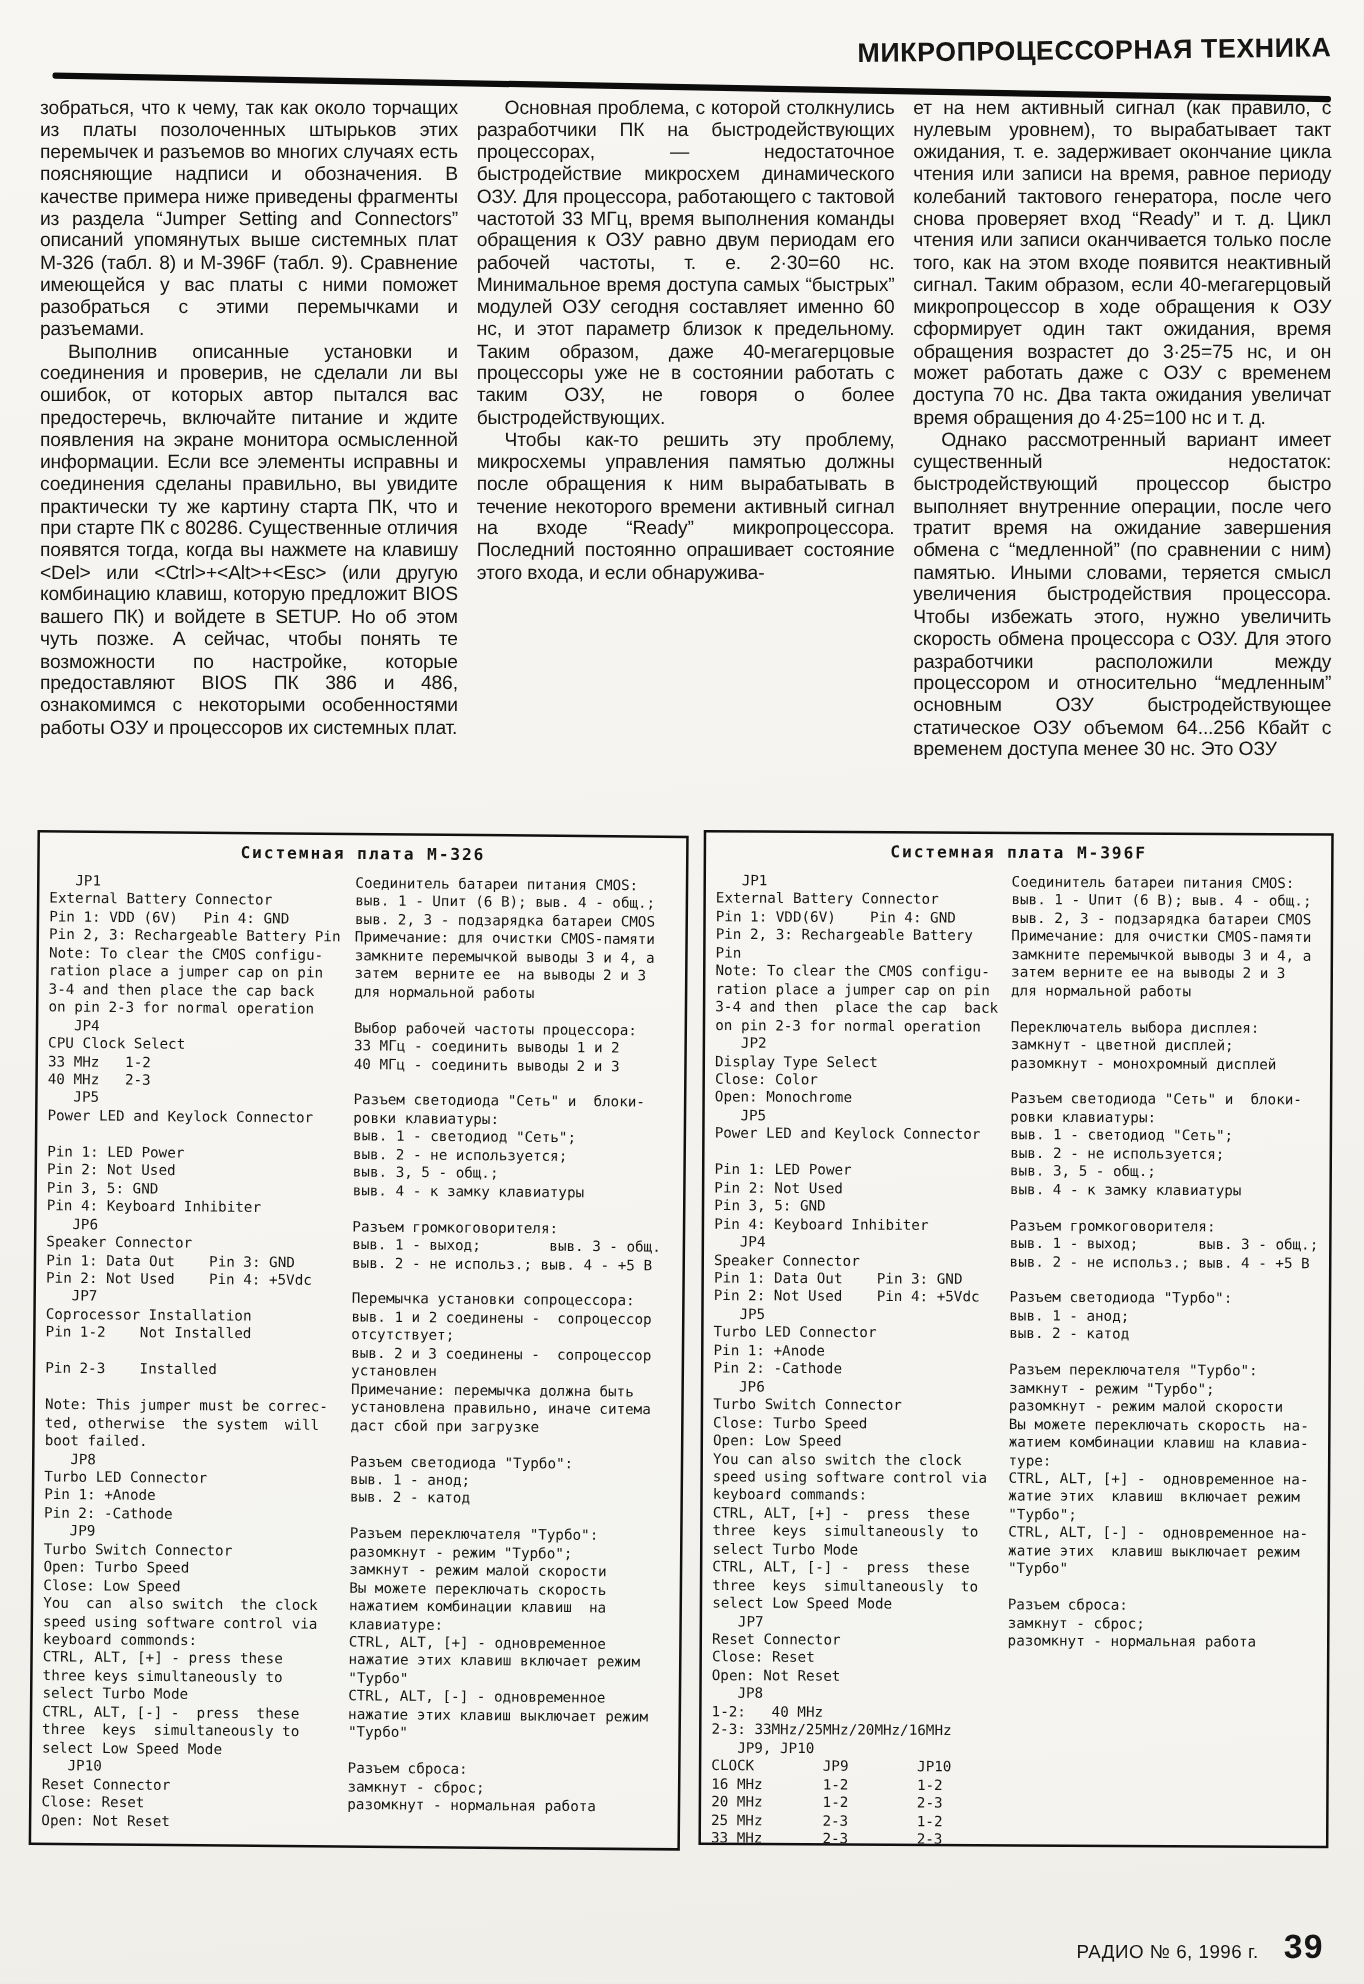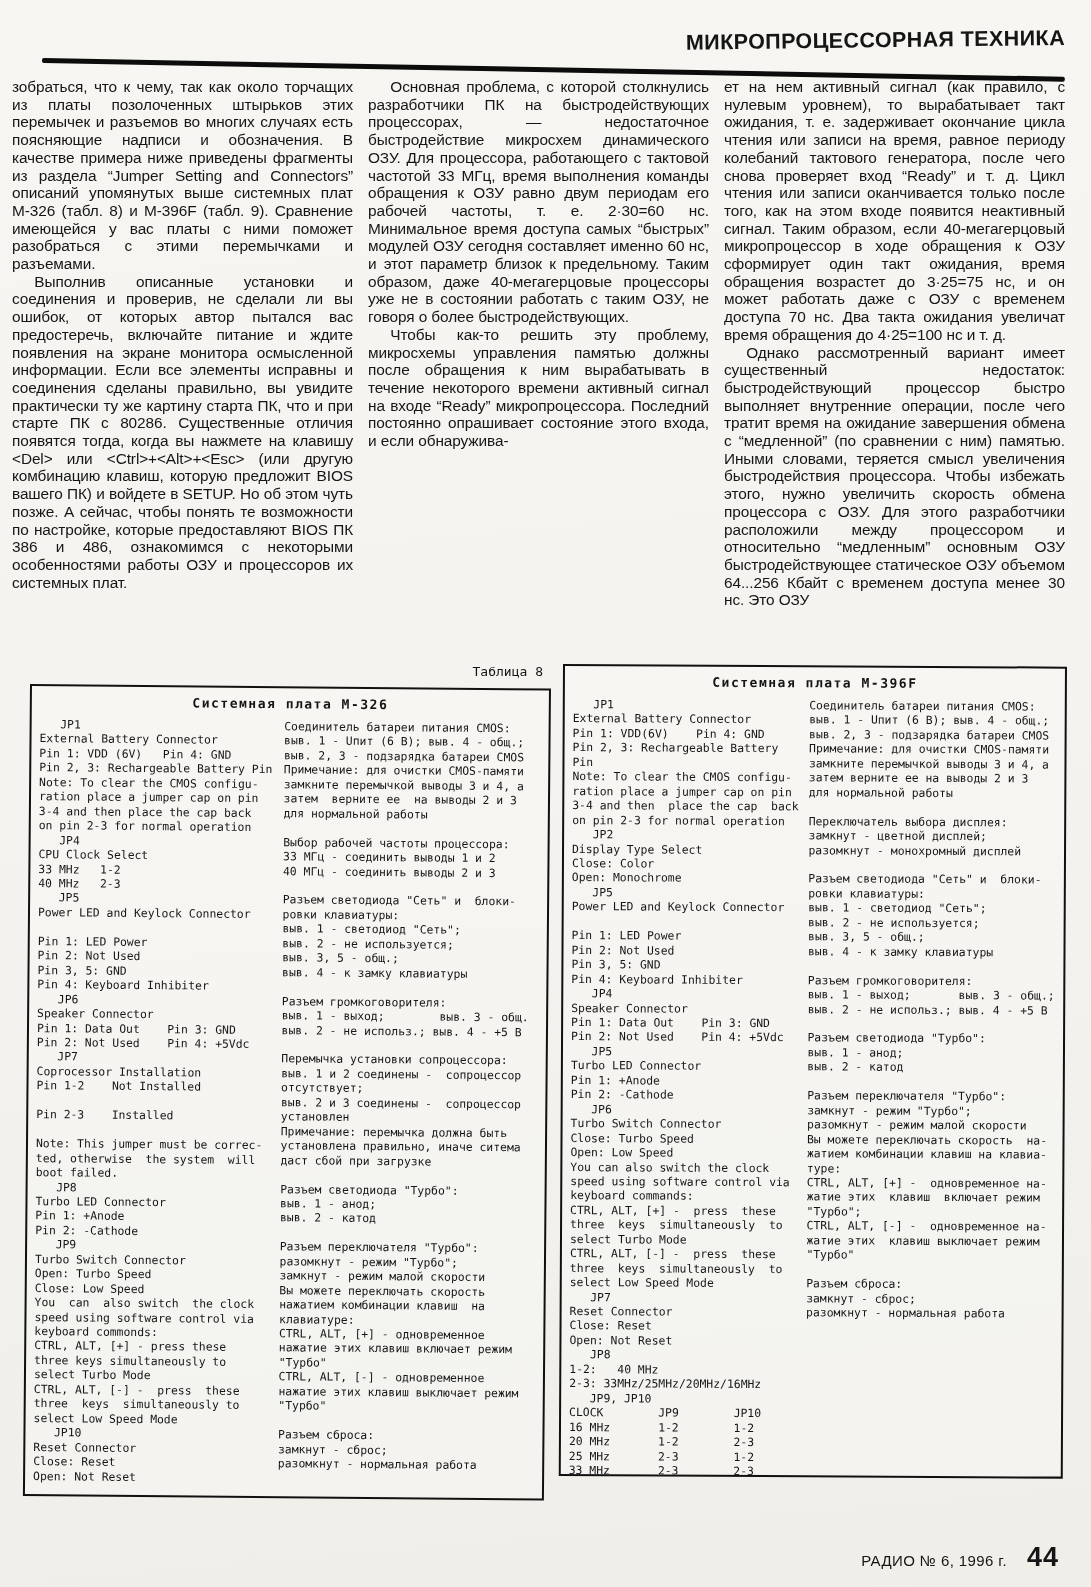--- a/index.html
+++ b/index.html
@@ -16,21 +16,21 @@
   .rubric {
     text-align:right; font-weight:bold; font-size:21.5px; letter-spacing:.4px;
     transform:rotate(-0.7deg); transform-origin:100% 50%;
   }
   .header-rule {
     height:5px; background:#0c0c0c; margin:7px 0 0 14px;
     transform:rotate(1.05deg); transform-origin:0 50%; border-radius:2px;
   }
 
   
-  .columns { display:flex; gap:15px; padding:15px 26px 0 12px; height:558px; overflow:hidden; }
+  .columns { display:flex; gap:15px; padding:15px 26px 0 32px; height:558px; overflow:hidden; }
   .col { flex:1; text-align:justify; font-size:15.4px; line-height:17.7px; letter-spacing:-0.1px; }
   .col p { margin:0; text-indent:1.45em; }
   .col p.noindent { text-indent:0; }
   .article-title {
     font-style:italic; font-weight:bold; font-size:24.5px; line-height:30.5px;
     white-space:pre-line; margin:1px 0 14px 4px; text-align:left; letter-spacing:-0.2px;
   }
 
   
   .tables { position:absolute; left:30px; top:664px; width:1037px; display:flex; gap:12px; }
@@ -73,21 +73,20 @@
     </div>
     <div class="col">
       <p class="noindent">ет на нем активный сигнал (как правило, с нулевым уровнем), то вырабатывает такт ожидания, т. е. задерживает окончание цикла чтения или записи на время, равное периоду колебаний тактового генератора, после чего снова проверяет вход “Ready” и т. д. Цикл чтения или записи оканчивается только после того, как на этом входе появится неактивный сигнал. Таким образом, если 40-мегагерцовый микропроцессор в ходе обращения к ОЗУ сформирует один такт ожидания, время обращения возрастет до 3·25=75 нс, и он может работать даже с ОЗУ с временем доступа 70 нс. Два такта ожидания увеличат время обращения до 4·25=100 нс и т. д.</p>
       <p>Однако рассмотренный вариант имеет существенный недостаток: быстродействующий процессор быстро выполняет внутренние операции, после чего тратит время на ожидание завершения обмена с “медленной” (по сравнении с ним) памятью. Иными словами, теряется смысл увеличения быстродействия процессора. Чтобы избежать этого, нужно увеличить скорость обмена процессора с ОЗУ. Для этого разработчики расположили между процессором и относительно “медленным” основным ОЗУ быстродействующее статическое ОЗУ объемом 64...256 Кбайт с временем доступа менее 30 нс. Это ОЗУ</p>
     </div>
   </div>
 
   <div class="tables">
 
     <div class="t8">
-      <div class="tlabel">Таблица 8</div>
       <div class="tbox">
         <div class="ttitle">Системная плата М-326</div>
         <div class="tcols">
           <div class="tcol eng">   JP1
 External Battery Connector
 Pin 1: VDD (6V)   Pin 4: GND
 Pin 2, 3: Rechargeable Battery Pin
 Note: To clear the CMOS configu-
 ration place a jumper cap on pin
 3-4 and then place the cap back
@@ -294,16 +293,16 @@
 замкнут - сброс;
 разомкнут - нормальная работа</div>
         </div>
       </div>
     </div>
 
   </div>
 
   <div class="footer">
     <span class="journal">РАДИО № 6, 1996 г.</span>
-    <span class="pagenum">44</span>
+    <span class="pagenum">39</span>
   </div>
 
 </div>
 
 </body></html>

